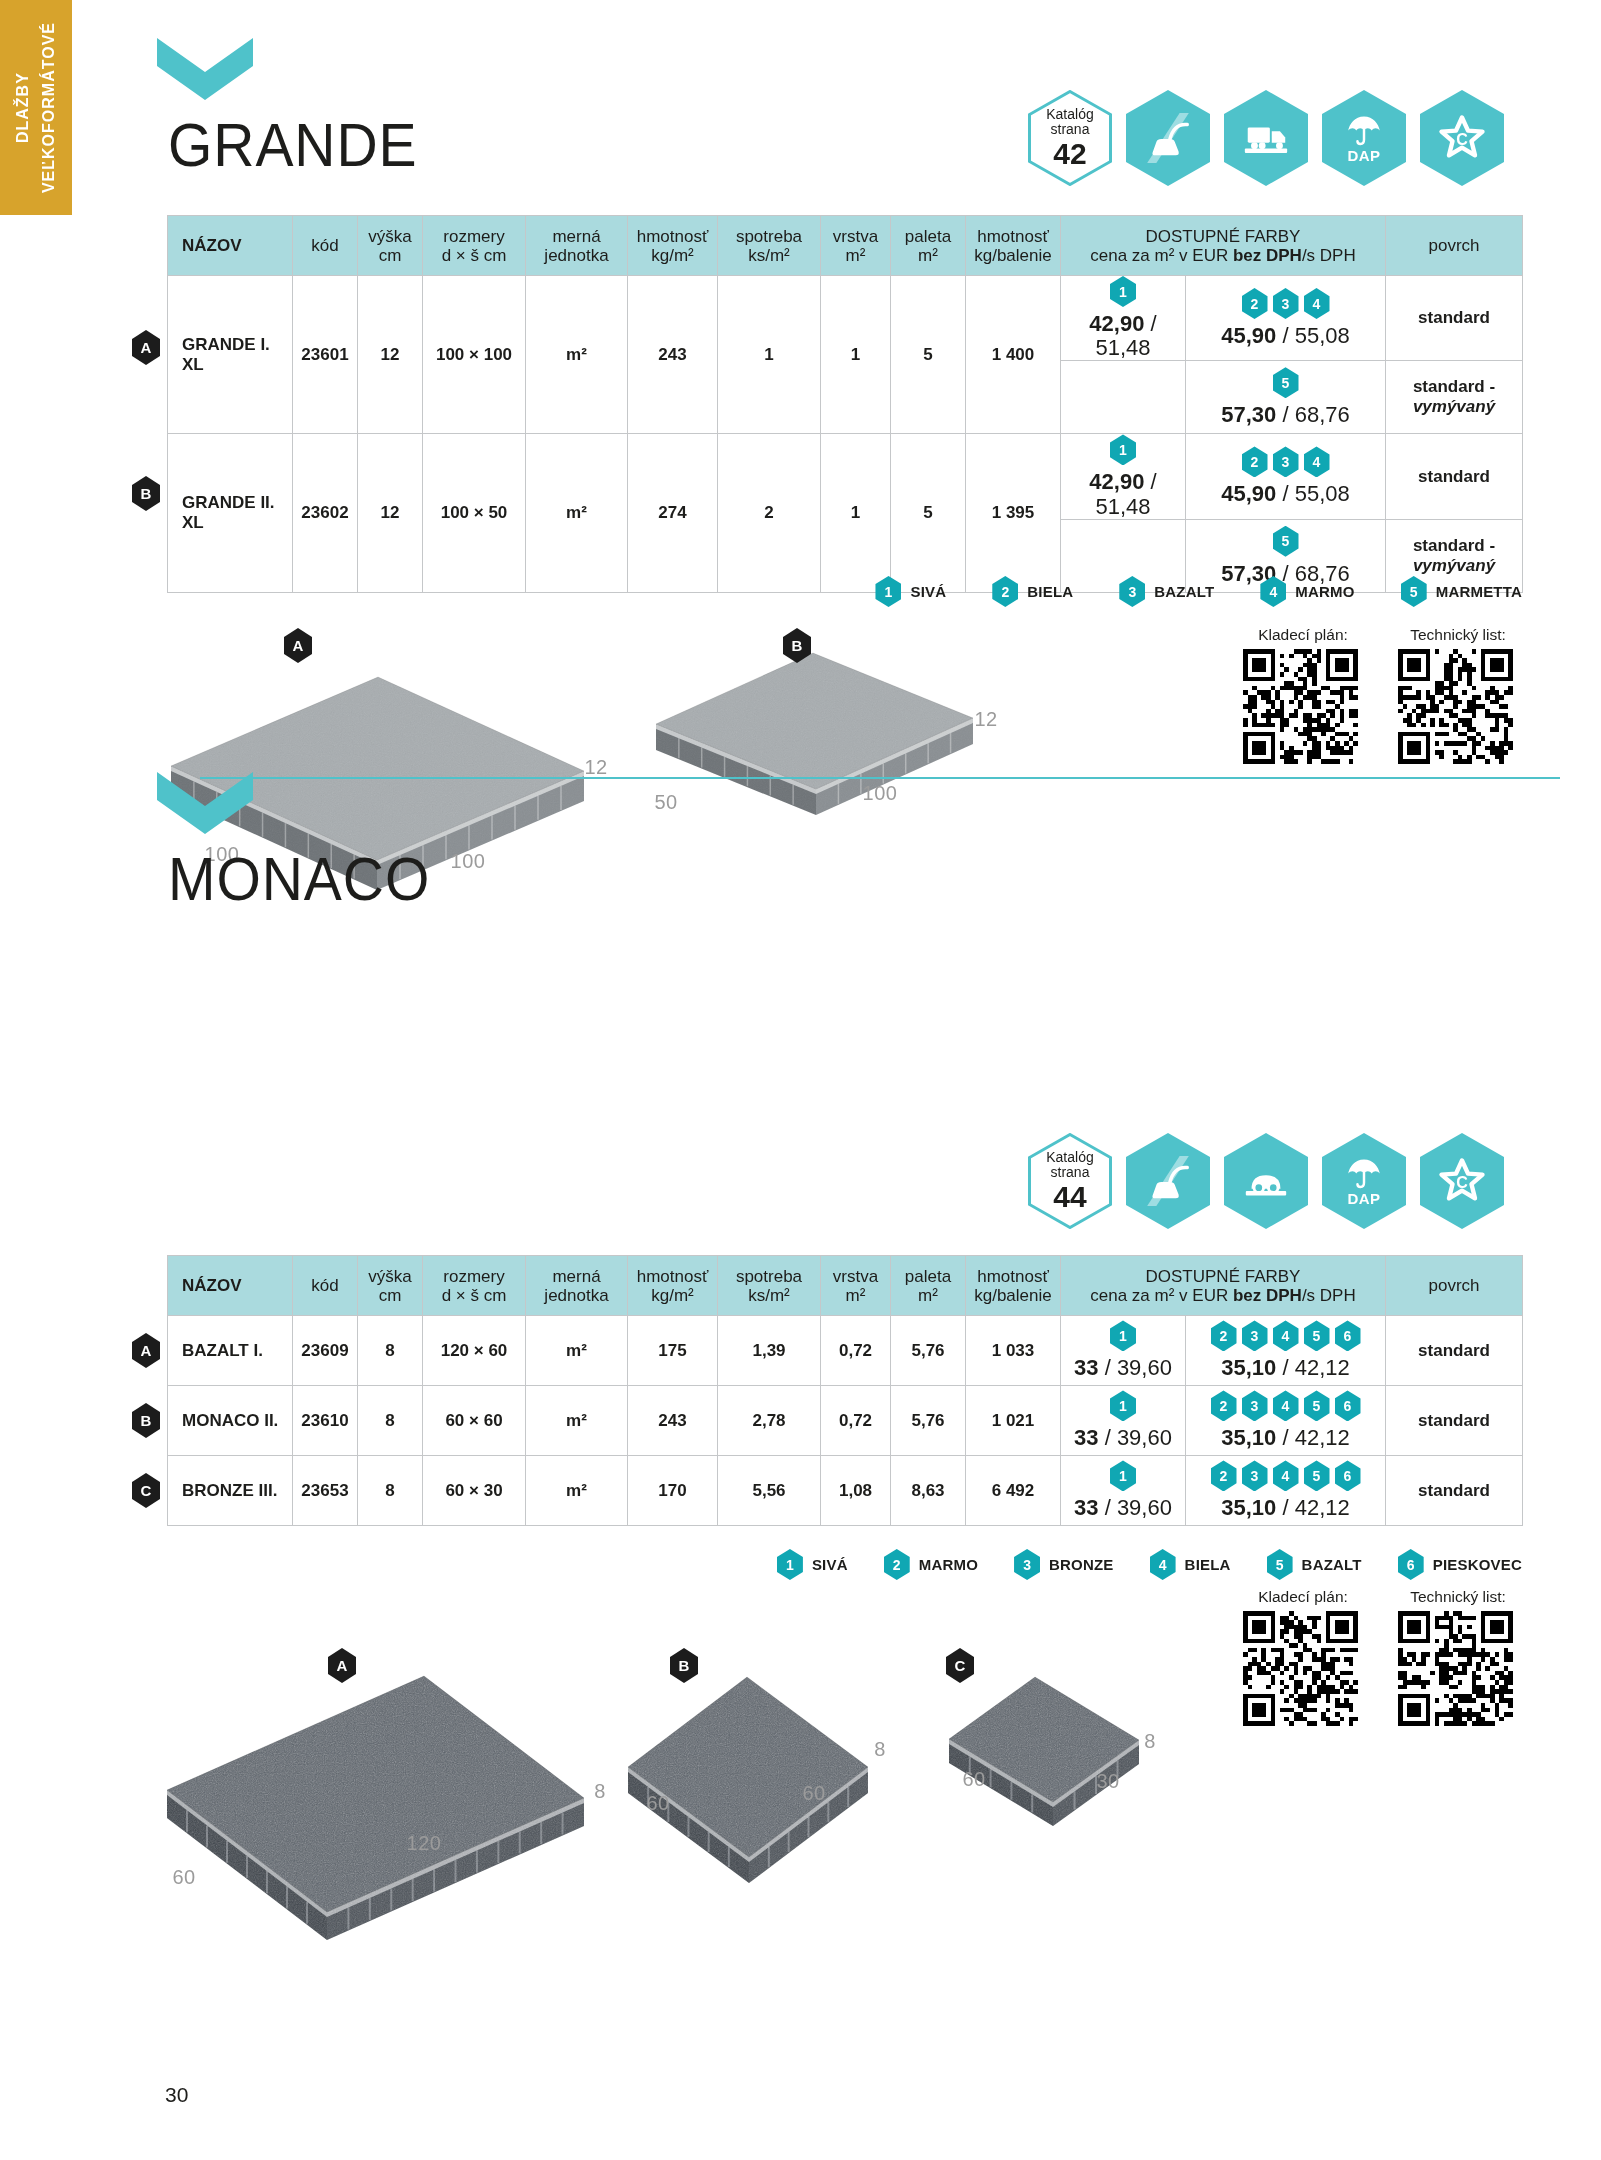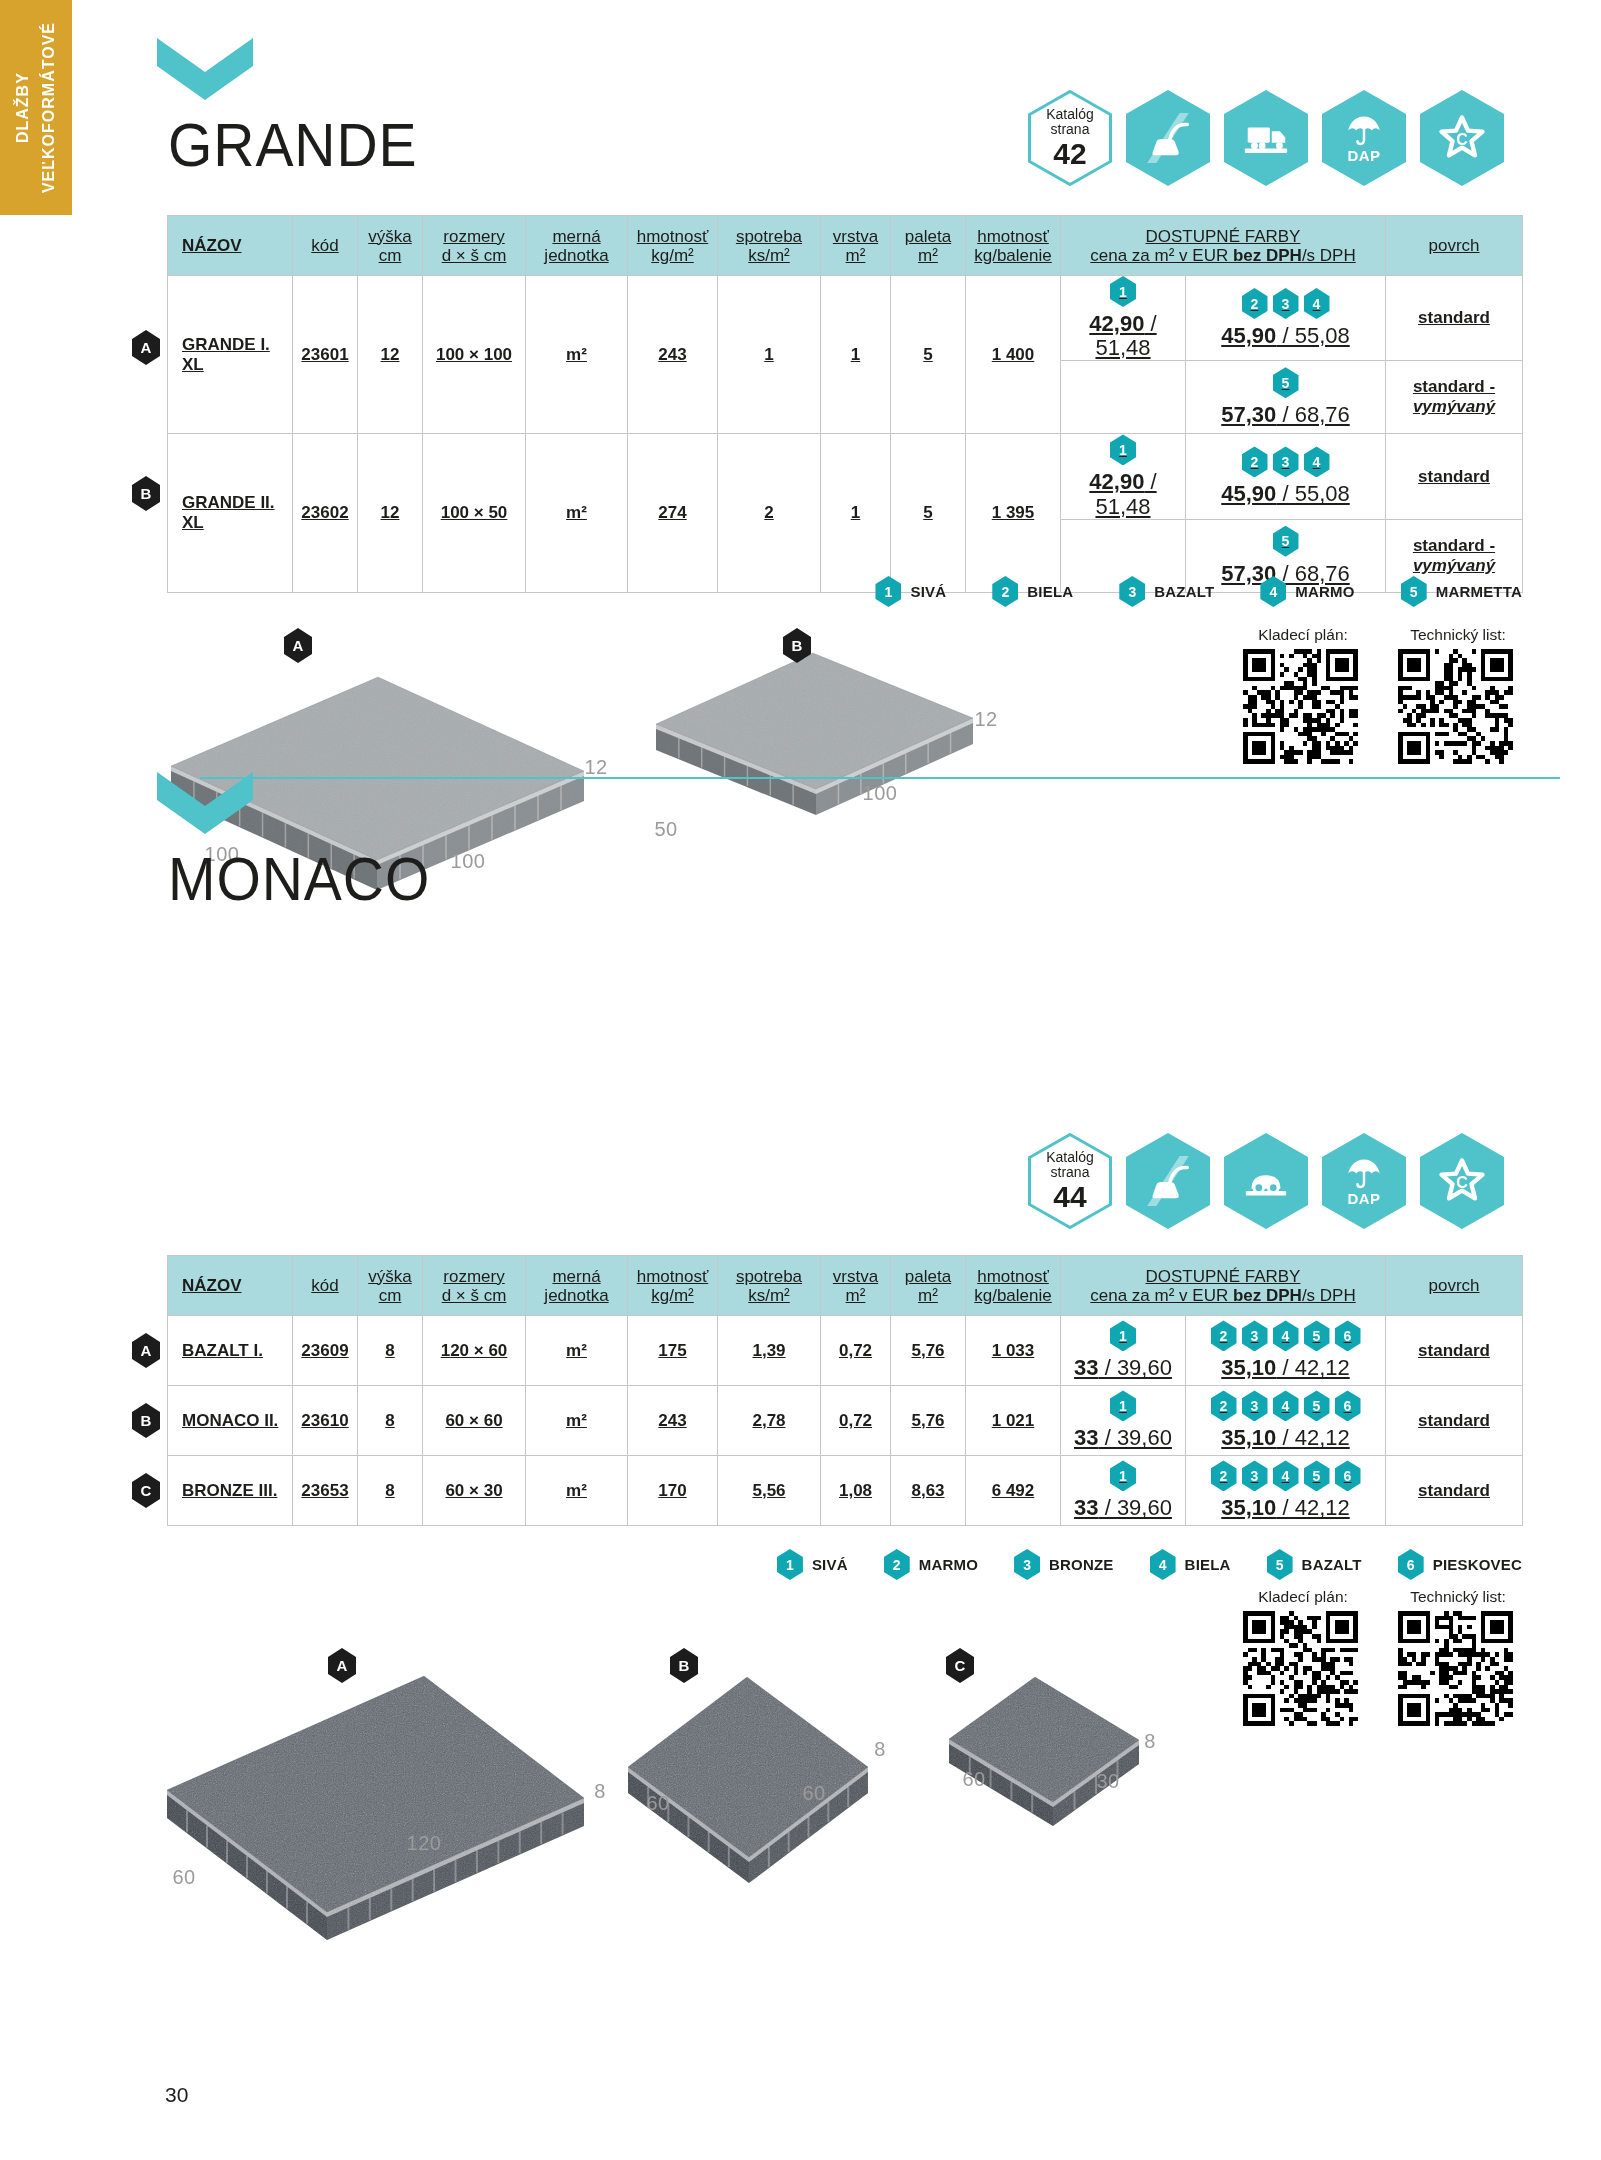--- a/index.html
+++ b/index.html
@@ -22,21 +22,21 @@
   .hexbig{position:absolute;width:84px;height:96px;background:var(--accent);
           clip-path:polygon(50% 0,100% 25%,100% 75%,50% 100%,0 75%,0 25%);
           display:flex;flex-direction:column;align-items:center;justify-content:center;}
   .iconlabel{color:#fff;font-weight:bold;font-size:15px;margin-top:-5px;letter-spacing:.5px;}
   .kbadge{position:absolute;}
   .kbtext{position:absolute;inset:0;display:flex;flex-direction:column;align-items:center;
           justify-content:center;line-height:1.08;padding-top:2px;}
   .kb1{font-size:14px;}
   .kbnum{font-size:30px;font-weight:bold;margin-top:1px;}
   .tablewrap{position:absolute;}
-  table.spec{border-collapse:collapse;table-layout:fixed;background:#fff;text-decoration:underline;}
+  table.spec{border-collapse:collapse;table-layout:fixed;background:#fff;}
   .spec th,.spec td{border:1px solid var(--border);padding:0;text-align:center;vertical-align:middle;
                     font-size:17px;color:var(--ink);overflow:hidden;}
   .spec thead th{background:var(--header-bg);font-weight:normal;height:60px;line-height:19px;}
   .spec thead th.h-nazov{text-align:left;padding-left:14px;font-weight:bold;}
   .spec td{font-weight:bold;}
   .spec td.name{text-align:left;padding-left:14px;}
   .badges{display:flex;justify-content:center;gap:5px;margin-bottom:5px;}
   .hexb{width:26px;height:31px;clip-path:polygon(50% 0,100% 26%,100% 74%,50% 100%,0 74%,0 26%);
         background:var(--badge);color:#fff;display:inline-flex;align-items:center;justify-content:center;
         font-size:14px;font-weight:bold;flex:none;}
@@ -782,21 +782,21 @@
           <polygon points="6,77 166,142 166,168 6,103"></polygon>
           <polygon points="166,142 323,71 323,97 166,168"></polygon>
         </clipPath>
         <g clip-path="url(#grande-tile-1-cs)">
           <rect x="0" y="0" width="329" height="176" filter="url(#grainF)" opacity="0.1"></rect>
         </g>
         <polygon points="163,6 323,71 166,142 6,77" fill="none" stroke="rgba(0,0,0,0.10)" stroke-width="1"></polygon>
       </svg></div>
     <div class="hexrow" style="left: 783px; top: 628px; width: 28px; height: 35px;">B</div>
     <div class="dim" style="left: 986px; top: 708px;">12</div>
-    <div class="dim" style="left: 666px; top: 818px;">50</div>
+    <div class="dim" style="left: 666px; top: 791px;">50</div>
     <div class="dim" style="left: 880px; top: 782px;">100</div>
     <div class="divider" style="left: 200px; top: 777px; width: 1360px; height: 2px;"></div>
     <div class="chev" style="left: 157px; top: 772px; width: 96px; height: 62px;"><svg viewBox="0 0 96 62" width="96" height="62">
         <polygon points="0,0 48,34 96,0 96,28 48,62 0,28" fill="#4fc2ca"></polygon>
       </svg></div>
     <div class="sec-title" style="left: 168px; top: 848px;">MONACO</div>
     <div class="kbadge" style="left: 1028px; top: 1133px; width: 84px; height: 96px;"><svg viewBox="0 0 84 96" width="84" height="96">
         <polygon points="42,1.5 82.5,24.5 82.5,71.5 42,94.5 1.5,71.5 1.5,24.5" fill="#fff" stroke="#4fc2ca" stroke-width="3"></polygon>
       </svg><div class="kbtext">
         <div class="kb1">Katalóg</div>

